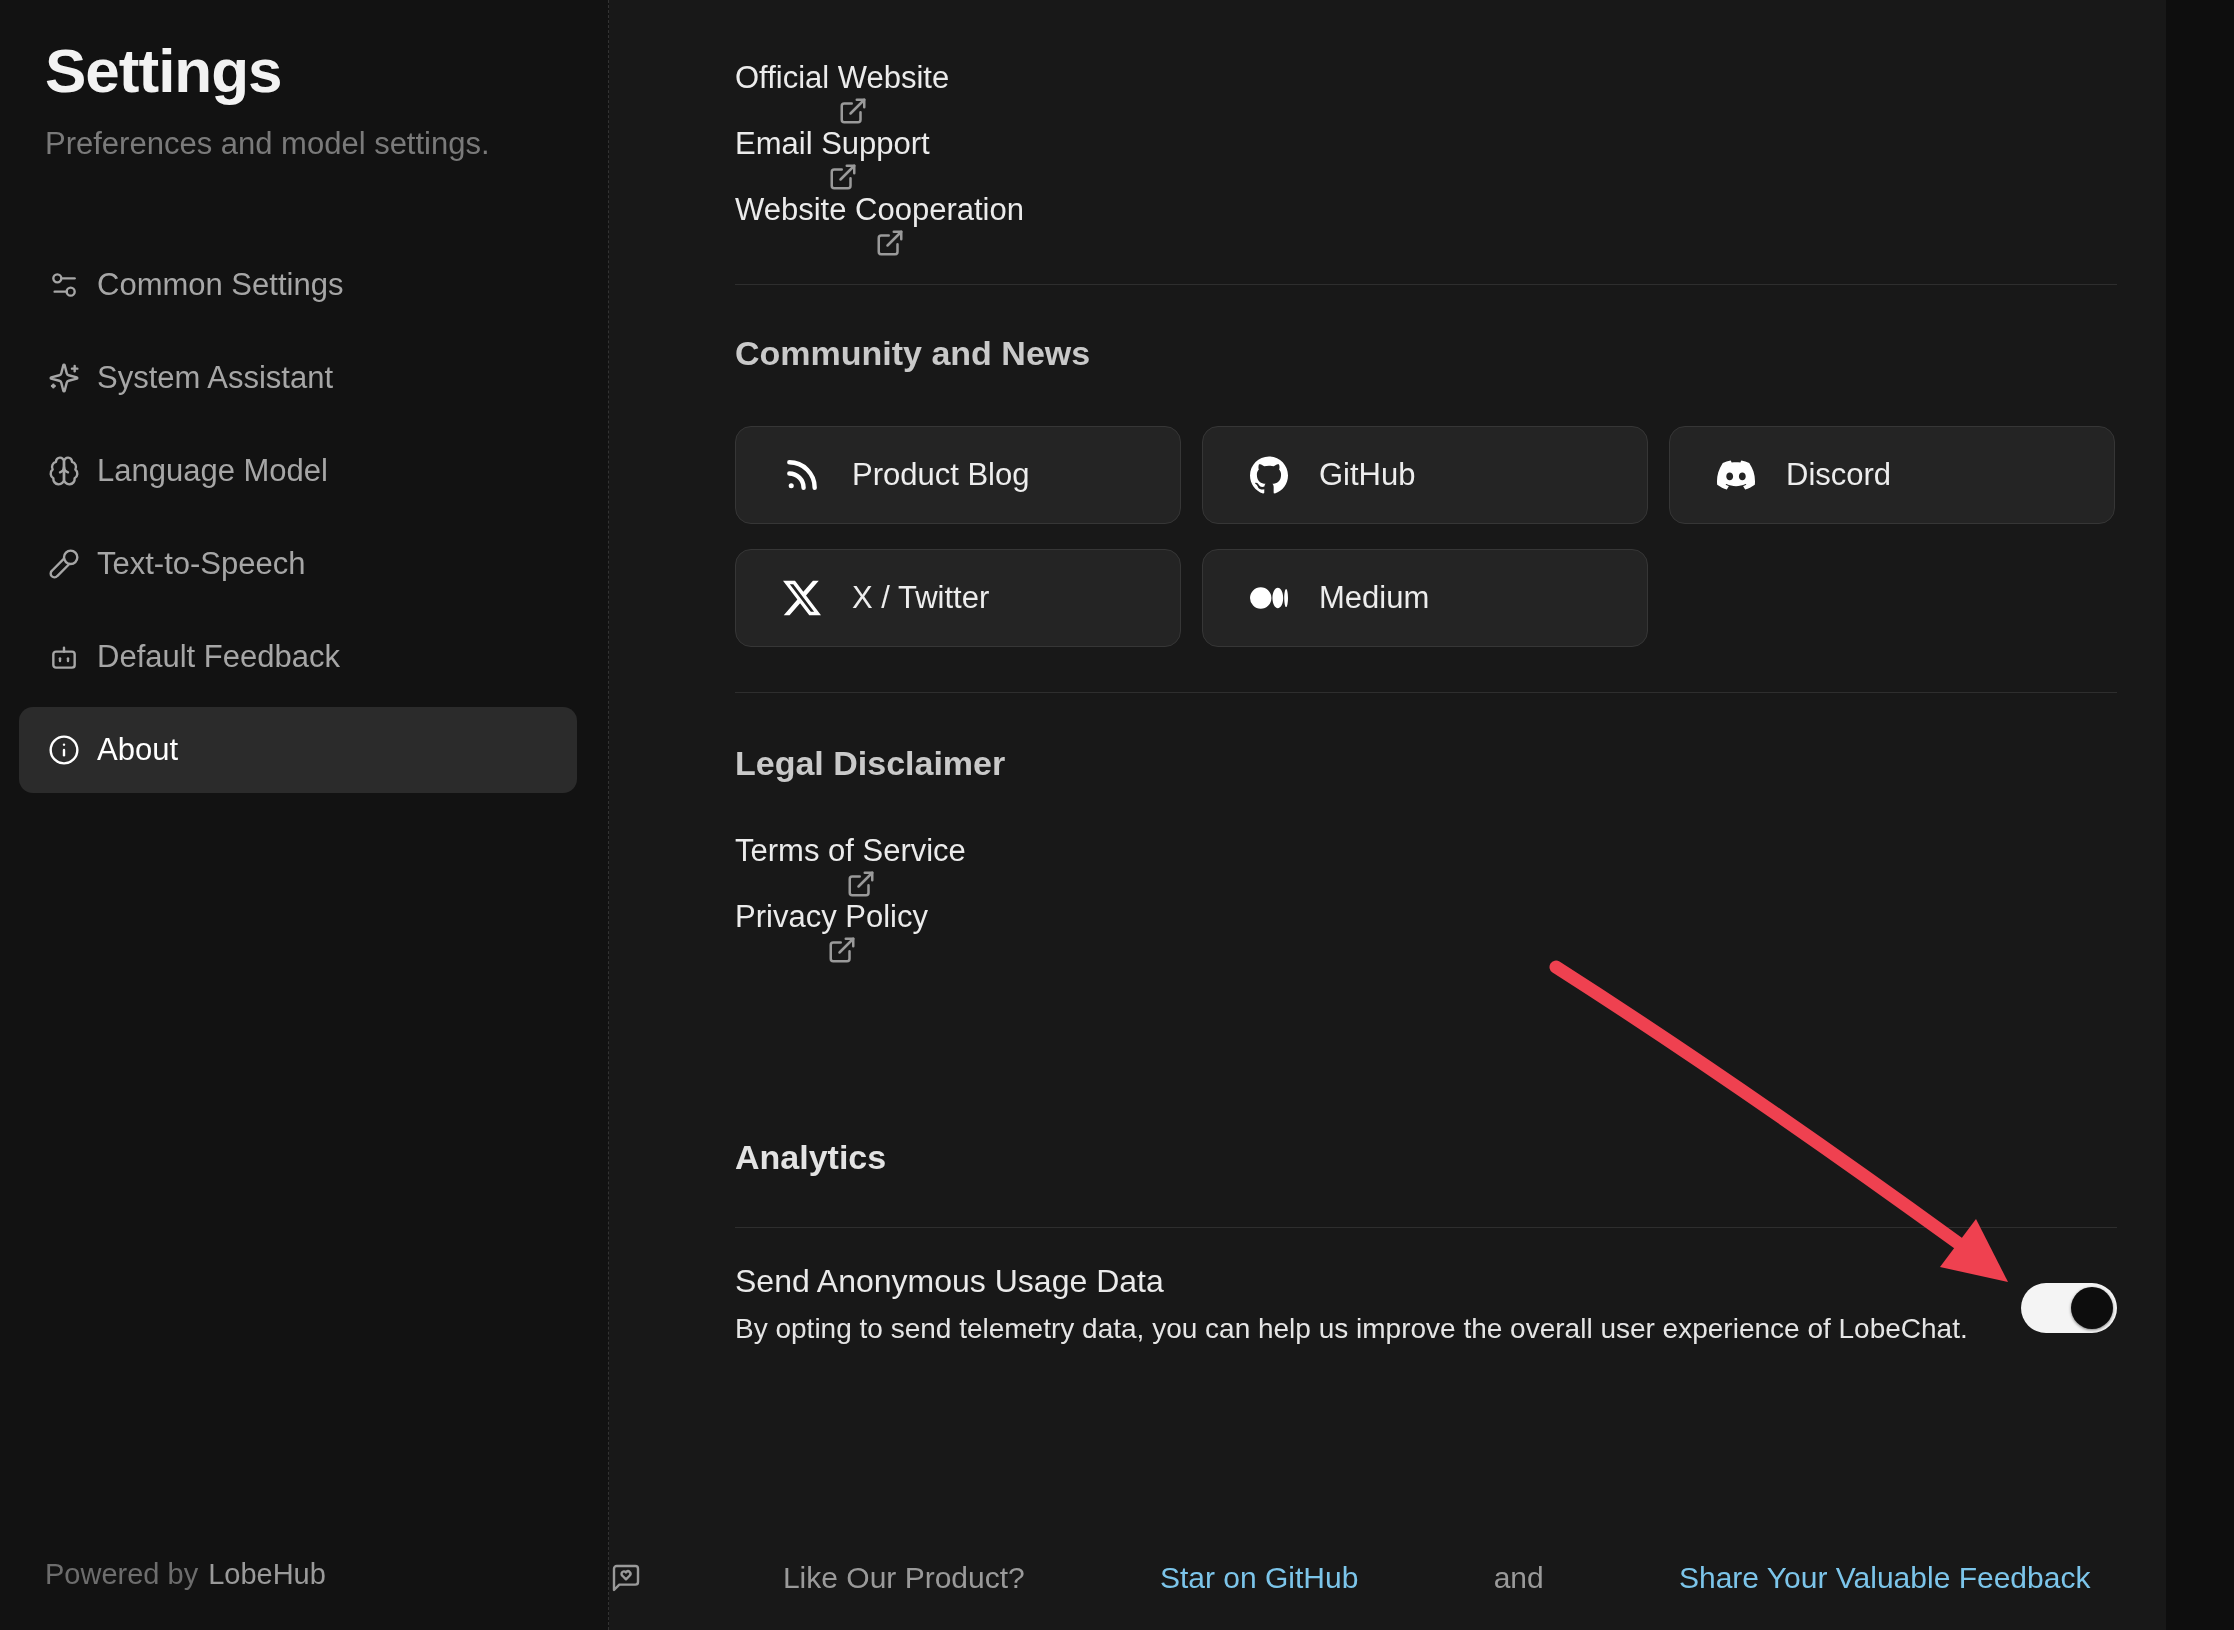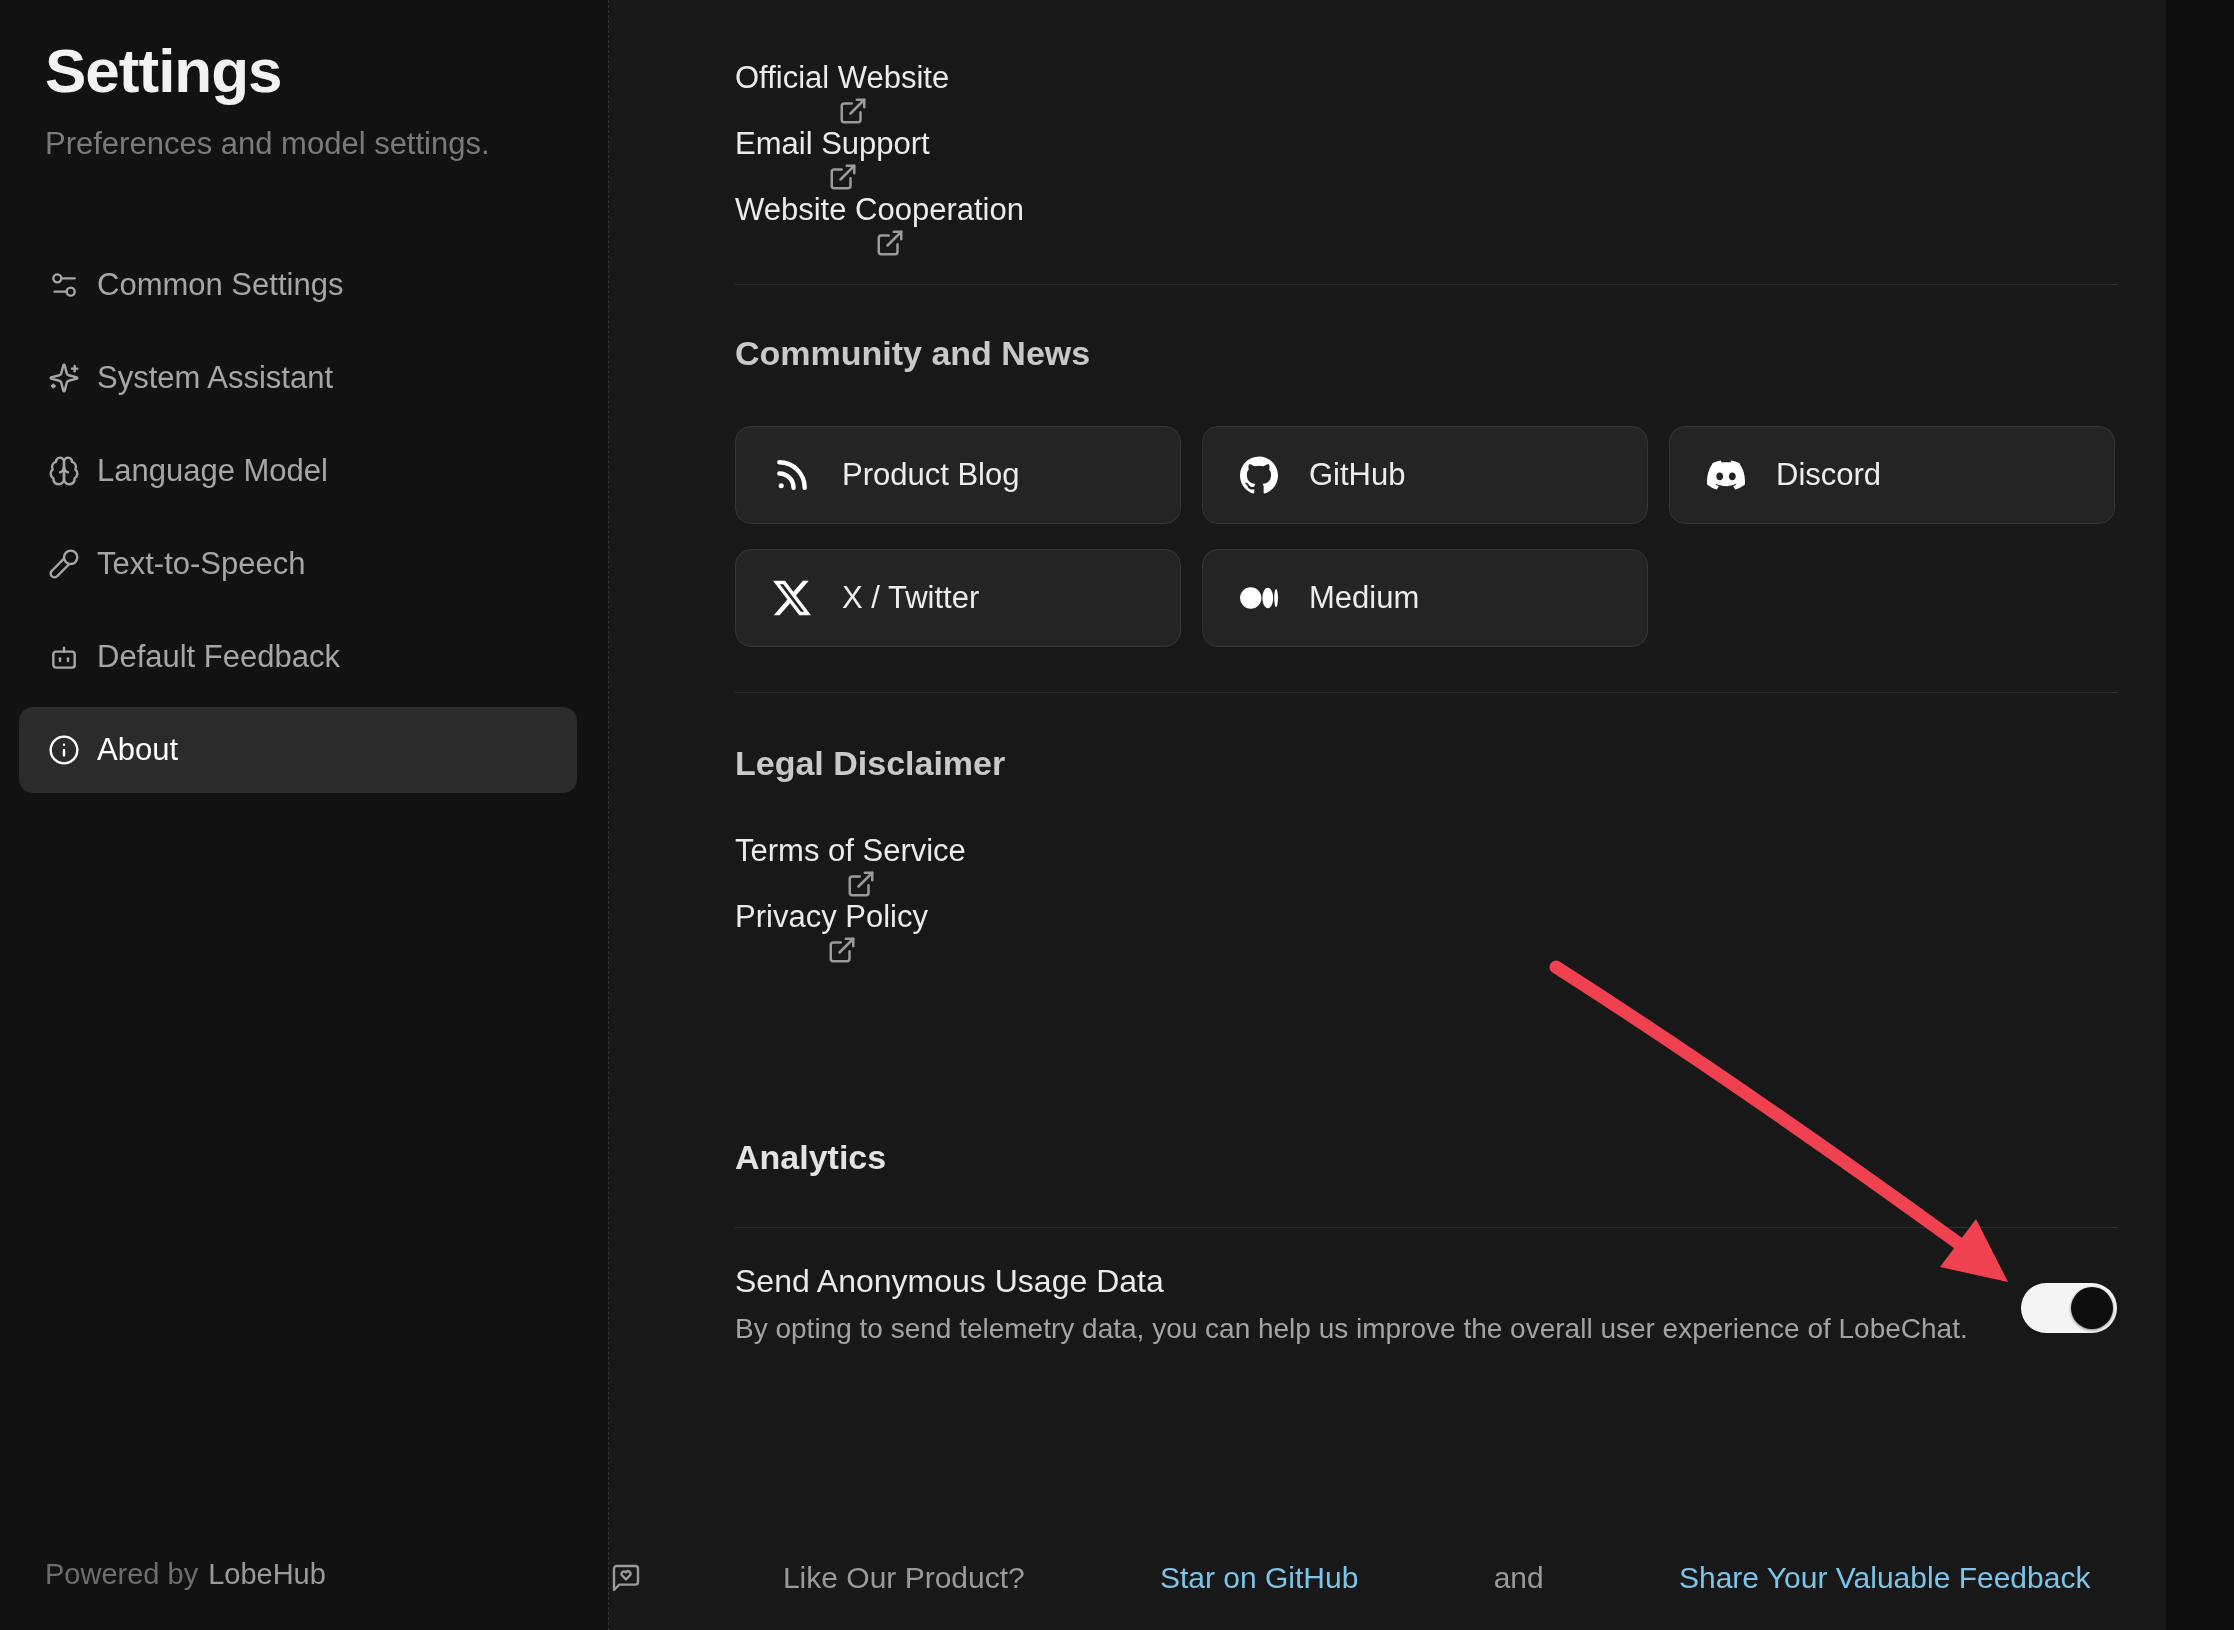--- a/index.html
+++ b/index.html
@@ -45,29 +45,29 @@
     position:absolute; left:125px; display:flex; align-items:center; height:44px;
     color:#ebebeb; font-size:31px; cursor:pointer;flex-direction:column;
   }
   .link-row .ext { width:30px; height:30px; margin-left:22px; color:#9a9a9a; display:flex; }
   .link-row .ext svg { width:30px; height:30px; }
   .btn-grid {
     position:absolute; left:125px; top:426px;
     display:grid; grid-template-columns:repeat(3,446px); grid-auto-rows:98px; gap:25px 21px;
   }
   .com-btn {
-    display:flex; align-items:center; padding-left:36px;
+    display:flex; align-items:center; padding-left:46px;
     background:#242424; border:1px solid #363636; border-radius:16px;
     color:#ededed; font-size:31px; cursor:pointer;
   }
   .com-btn .bicon { width:40px; height:40px; display:flex; align-items:center; justify-content:center; color:#ffffff; }
   .com-btn .bicon svg { width:38px; height:38px; }
   .com-btn .blbl { margin-left:30px; }
   .setting-label { position:absolute; left:125px; top:1262px; font-size:32px; font-weight:500; color:#eaeaea; line-height:38px; }
-  .setting-desc  { position:absolute; left:125px; top:1313px; font-size:28px; color:#a3a3a3; line-height:32px; }
+  .setting-desc  { position:absolute; left:125px; top:1313px; font-size:28px; color:#e5e5e5; line-height:32px; }
   .toggle {
     position:absolute; left:1411px; top:1283px; width:96px; height:50px;
     background:#f4f4f4; border-radius:26px; cursor:pointer;
   }
   .toggle .knob {
     position:absolute; right:4px; top:4px; width:42px; height:42px;
     background:#0d0d0d; border-radius:50%; box-shadow:0 1px 3px rgba(0,0,0,.5);
   }
   .main-footer {
     position:absolute; left:0; top:1556px; width:1624px; height:44px;

